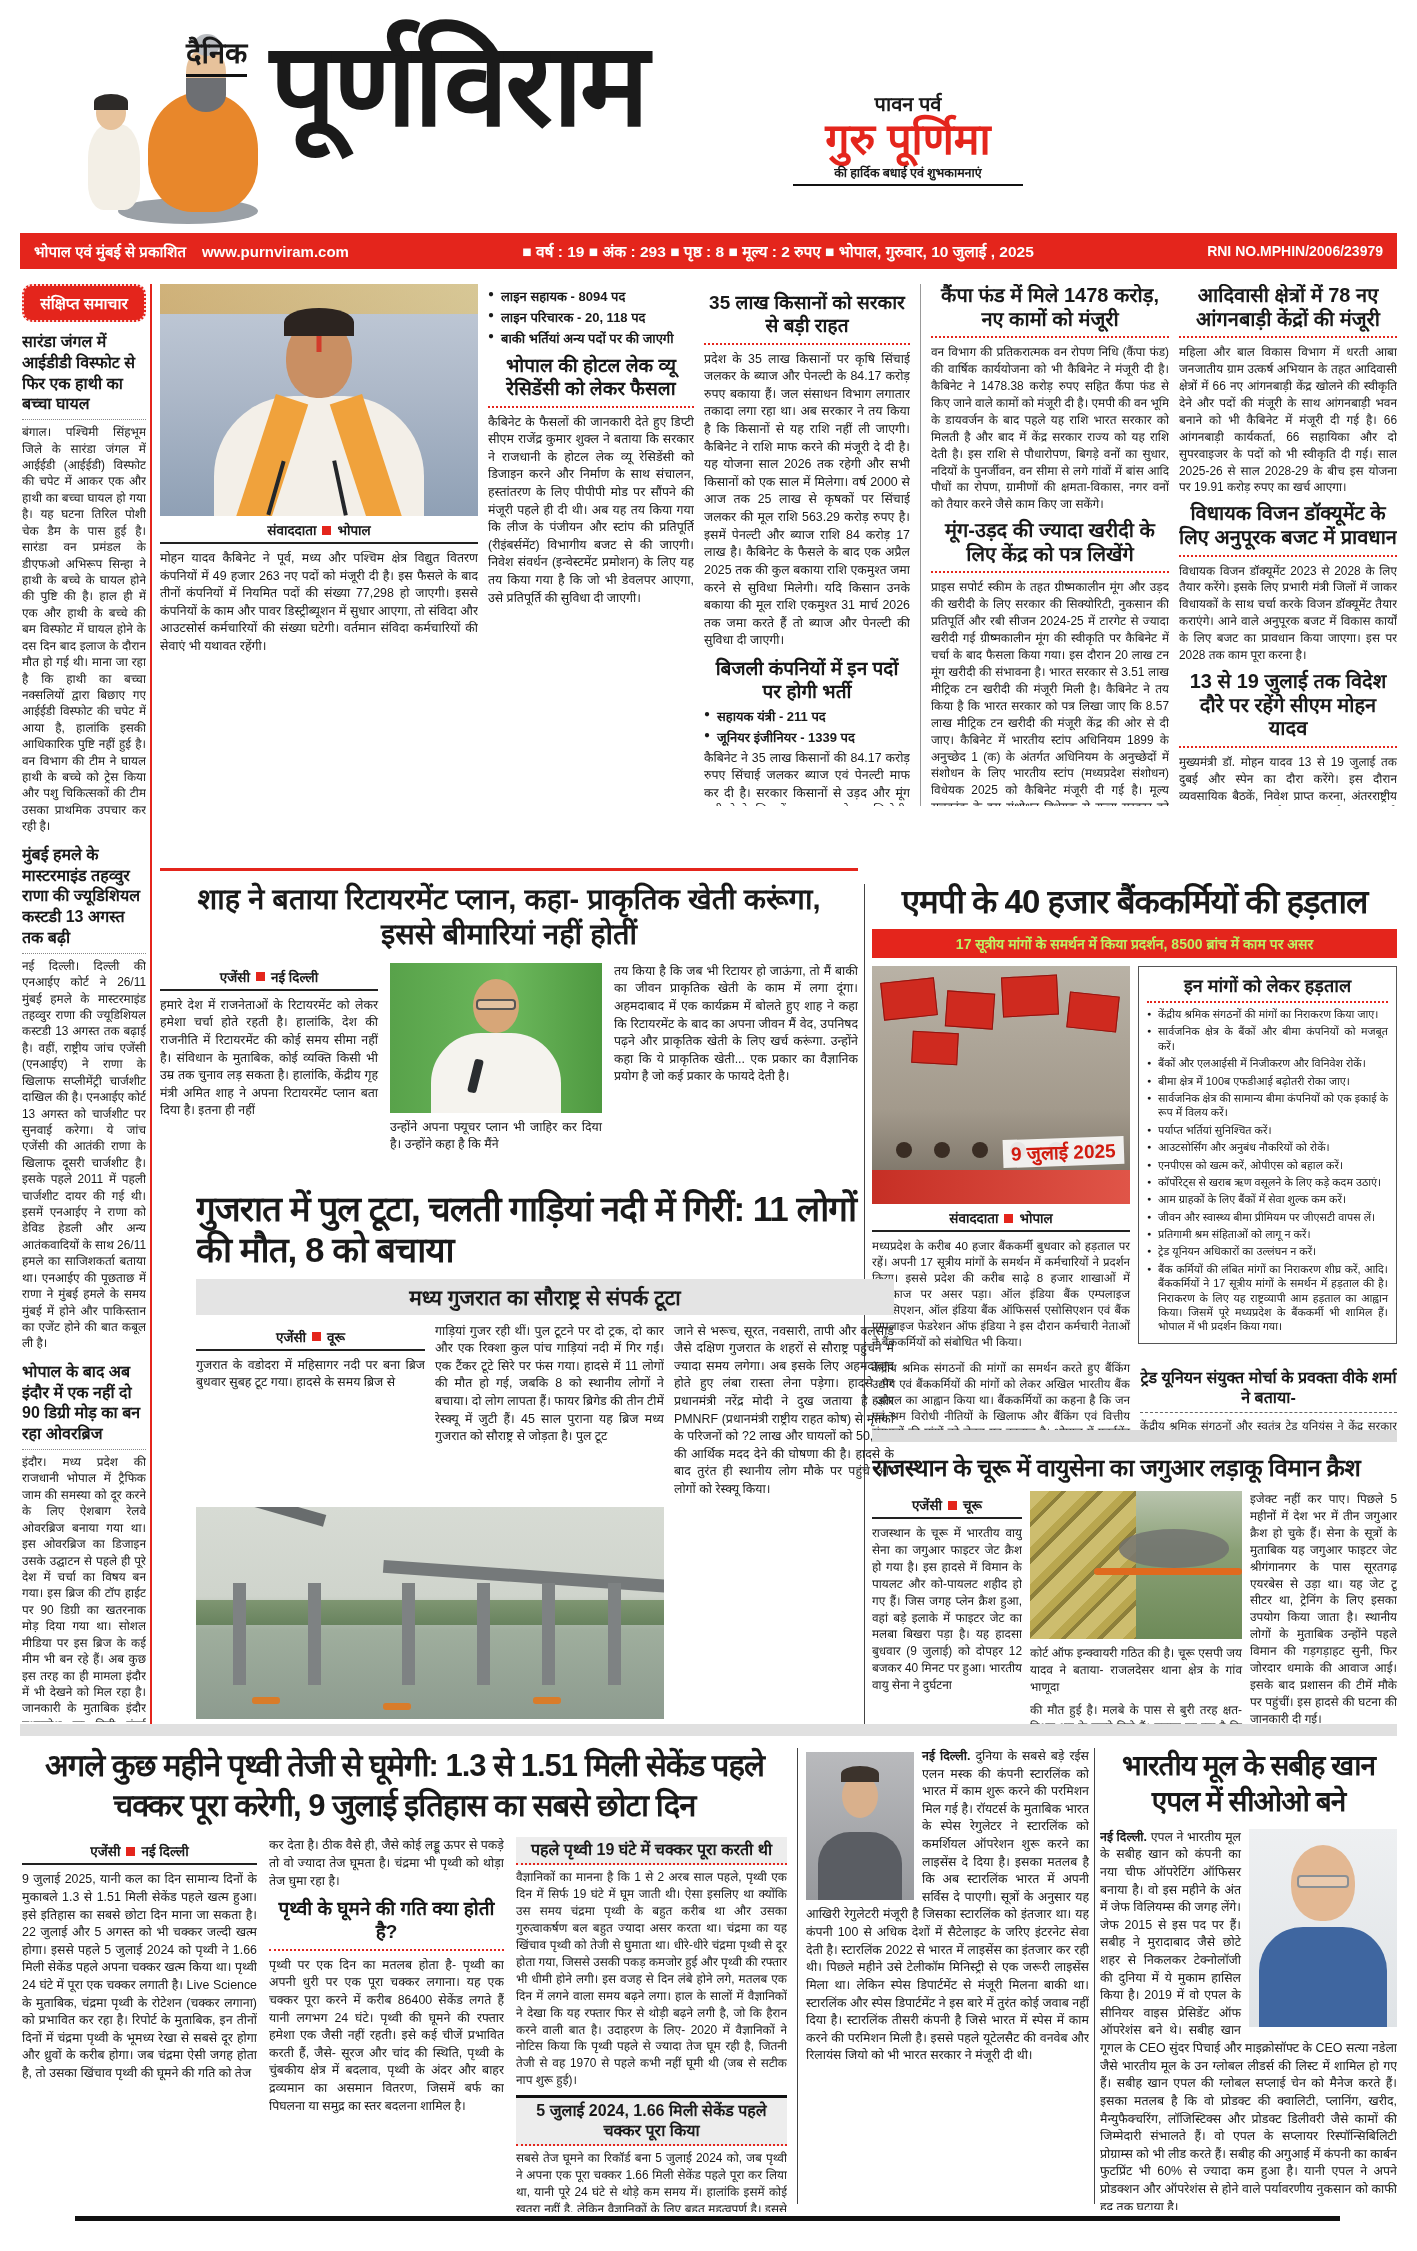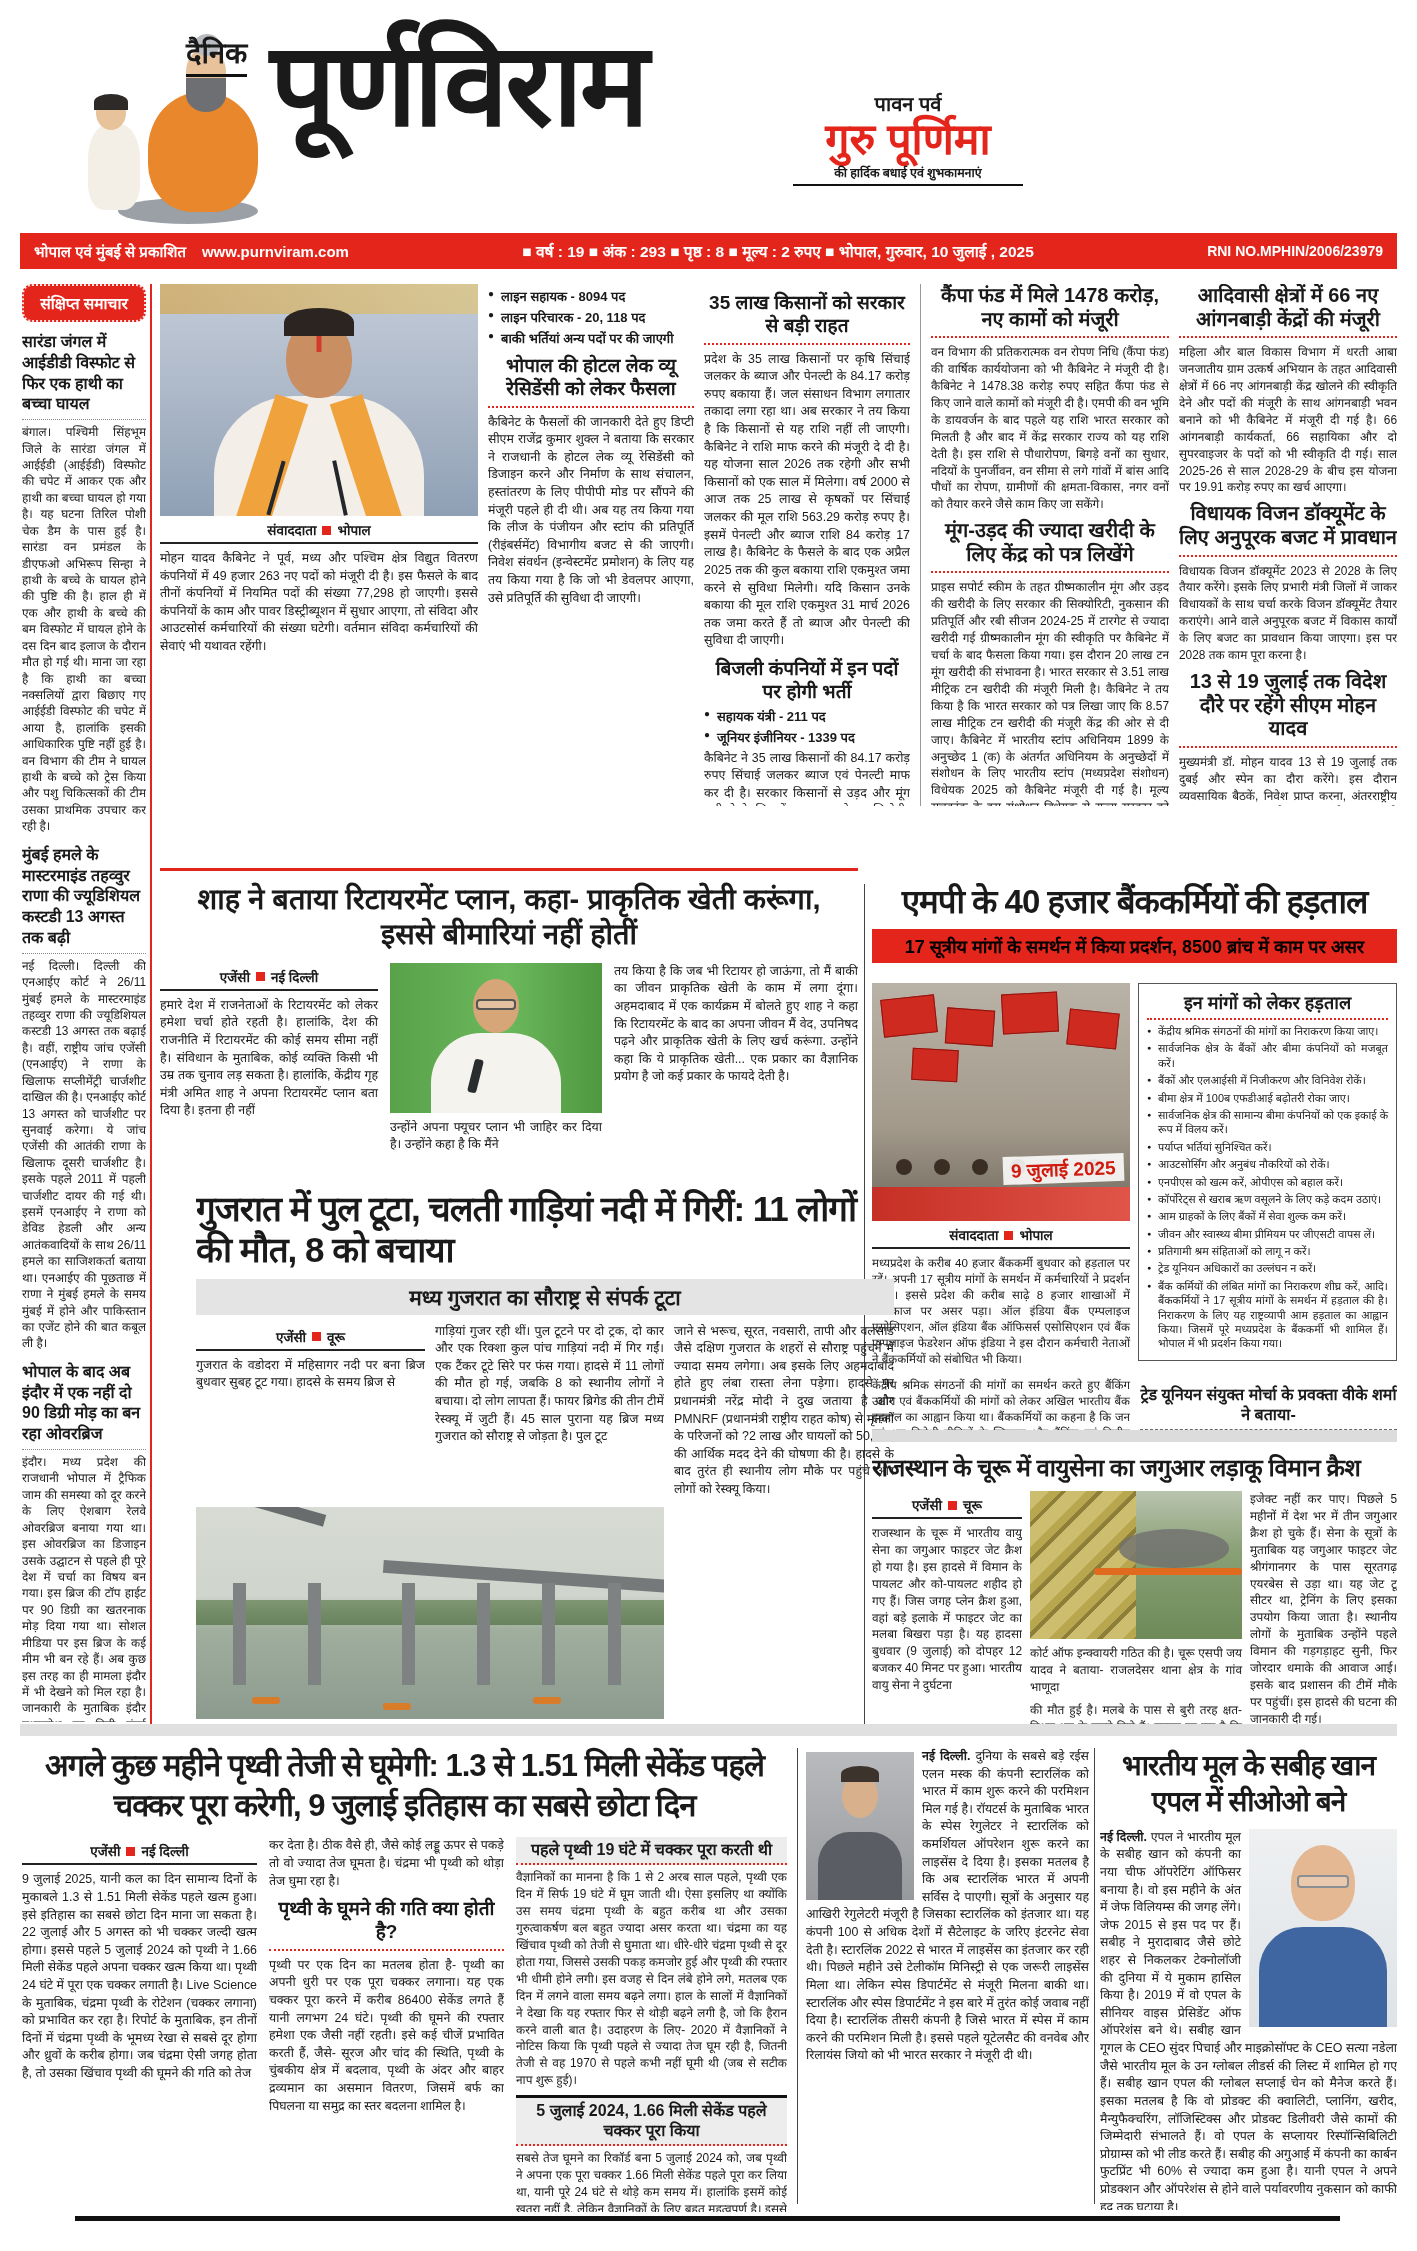--- a/index.html
+++ b/index.html
@@ -75,21 +75,21 @@
   .shah-cols{display:flex;gap:12px;}
   .shah-c1{width:218px;}.shah-c2{width:212px;}.shah-c3{flex:1;}
   .photo-shah{height:150px;background:linear-gradient(90deg,#58a24a,#6cb85c 55%,#4e9840);}
   .sh-body{position:absolute;left:50%;bottom:-8px;transform:translateX(-50%);width:130px;height:88px;background:#f5f3ee;border-radius:50px 50px 0 0;}
   .sh-head{position:absolute;left:50%;top:16px;transform:translateX(-50%);width:46px;height:54px;background:#d7a678;border-radius:50%;}
   .sh-specs{position:absolute;left:50%;top:36px;transform:translateX(-50%);width:36px;height:7px;border:2px solid #555;border-radius:4px;background:rgba(255,255,255,.3);}
   .sh-mic{position:absolute;left:38%;bottom:20px;width:9px;height:34px;background:#2a2d30;border-radius:3px;transform:rotate(14deg);}
   
   #bank{left:872px;top:878px;width:525px;height:552px;overflow:hidden;}
   .bank-h2{font-size:33px;font-weight:900;text-align:center;white-space:nowrap;margin:0;letter-spacing:-1px;}
-  .bank-red{background:#e4251c;color:#000000;font-weight:800;font-size:18px;text-align:center;padding:5px 0;margin:6px 0 20px;}
+  .bank-red{background:#e4251c;color:#bef264;font-weight:800;font-size:14px;text-align:center;padding:5px 0;margin:6px 0 8px;}
   .bank-top{display:flex;gap:8px;align-items:flex-start;}
   .bank-left{width:258px;}
   .photo-bank{height:238px;background:linear-gradient(180deg,#b9b2a6,#a39a8c 60%,#6f675c);}
   .placard{position:absolute;background:#cf2a1f;border:1px solid #8f1510;}
   .bk-head{position:absolute;width:16px;height:16px;border-radius:50%;background:#3a2d24;bottom:46px;}
   .bank-banner{position:absolute;bottom:0;left:0;right:0;height:34px;background:linear-gradient(90deg,#c62f25,#e05548);}
   .bank-date{position:absolute;right:6px;bottom:38px;font-weight:900;font-size:19px;color:#d11a0e;background:rgba(255,255,255,.88);padding:1px 8px;transform:rotate(-2deg);}
   .bank-mini{font-size:11.6px;line-height:1.38;text-align:justify;}
   .demand-box{flex:1;border:1px solid #555;padding:6px 8px;overflow:hidden;}
   .demand-head{text-align:center;font-weight:800;font-size:18px;border-bottom:2px dotted #e4251c;padding-bottom:4px;margin-bottom:4px;}
@@ -238,21 +238,21 @@
         <p class="body-txt">कैबिनेट ने 35 लाख किसानों की 84.17 करोड़ रुपए सिंचाई जलकर ब्याज एवं पेनल्टी माफ कर दी है। सरकार किसानों से उड़द और मूंग खरीदने के लिए केंद्र सरकार को पत्र लिखेगी। केंद्र ने अभी कम मात्रा में खरीदी की मंजूरी दी थी, जिसे बढ़वाया जाएगा।</p>
       </div>
       <div class="vdiv"></div>
       <div class="lc-d">
         <div class="kicker dotted">कैंपा फंड में मिले 1478 करोड़, नए कामों को मंजूरी</div>
         <p class="body-txt sm">वन विभाग की प्रतिकरात्मक वन रोपण निधि (कैंपा फंड) की वार्षिक कार्ययोजना को भी कैबिनेट ने मंजूरी दी है। कैबिनेट ने 1478.38 करोड़ रुपए सहित कैंपा फंड से किए जाने वाले कामों को मंजूरी दी है। एमपी की वन भूमि के डायवर्जन के बाद पहले यह राशि भारत सरकार को मिलती है और बाद में केंद्र सरकार राज्य को यह राशि देती है। इस राशि से पौधारोपण, बिगड़े वनों का सुधार, नदियों के पुनर्जीवन, वन सीमा से लगे गांवों में बांस आदि पौधों का रोपण, ग्रामीणों की क्षमता-विकास, नगर वनों को तैयार करने जैसे काम किए जा सकेंगे।</p>
         <div class="kicker dotted">मूंग-उड़द की ज्यादा खरीदी के लिए केंद्र को पत्र लिखेंगे</div>
         <p class="body-txt sm">प्राइस सपोर्ट स्कीम के तहत ग्रीष्मकालीन मूंग और उड़द की खरीदी के लिए सरकार की सिक्योरिटी, नुकसान की प्रतिपूर्ति और रबी सीजन 2024-25 में टारगेट से ज्यादा खरीदी गई ग्रीष्मकालीन मूंग की स्वीकृति पर कैबिनेट में चर्चा के बाद फैसला किया गया। इस दौरान 20 लाख टन मूंग खरीदी की संभावना है। भारत सरकार से 3.51 लाख मीट्रिक टन खरीदी की मंजूरी मिली है। कैबिनेट ने तय किया है कि भारत सरकार को पत्र लिखा जाए कि 8.57 लाख मीट्रिक टन खरीदी की मंजूरी केंद्र की ओर से दी जाए। कैबिनेट में भारतीय स्टांप अधिनियम 1899 के अनुच्छेद 1 (क) के अंतर्गत अधिनियम के अनुच्छेदों में संशोधन के लिए भारतीय स्टांप (मध्यप्रदेश संशोधन) विधेयक 2025 को कैबिनेट मंजूरी दी गई है। मूल्य सूचकांक के इस संशोधन विधेयक से राज्य सरकार को 212 करोड़ का राजस्व मिलेगा। संशोधन को कैबिनेट ने मंजूरी दी है।</p>
       </div>
       <div class="lc-e">
-        <div class="kicker dotted">आदिवासी क्षेत्रों में 66 नए आंगनबाड़ी केंद्रों की मंजूरी</div>
+        <div class="kicker dotted">आदिवासी क्षेत्रों में 78 नए आंगनबाड़ी केंद्रों की मंजूरी</div>
         <p class="body-txt sm">महिला और बाल विकास विभाग में धरती आबा जनजातीय ग्राम उत्कर्ष अभियान के तहत आदिवासी क्षेत्रों में 66 नए आंगनबाड़ी केंद्र खोलने की स्वीकृति देने और पदों की मंजूरी के साथ आंगनबाड़ी भवन बनाने को भी कैबिनेट में मंजूरी दी गई है। 66 आंगनबाड़ी कार्यकर्ता, 66 सहायिका और दो सुपरवाइजर के पदों को भी स्वीकृति दी गई। साल 2025-26 से साल 2028-29 के बीच इस योजना पर 19.91 करोड़ रुपए का खर्च आएगा।</p>
         <div class="kicker dotted">विधायक विजन डॉक्यूमेंट के लिए अनुपूरक बजट में प्रावधान</div>
         <p class="body-txt sm">विधायक विजन डॉक्यूमेंट 2023 से 2028 के लिए तैयार करेंगे। इसके लिए प्रभारी मंत्री जिलों में जाकर विधायकों के साथ चर्चा करके विजन डॉक्यूमेंट तैयार कराएंगे। आने वाले अनुपूरक बजट में विकास कार्यों के लिए बजट का प्रावधान किया जाएगा। इस पर 2028 तक काम पूरा करना है।</p>
         <div class="kicker dotted">13 से 19 जुलाई तक विदेश दौरे पर रहेंगे सीएम मोहन यादव</div>
         <p class="body-txt sm">मुख्यमंत्री डॉ. मोहन यादव 13 से 19 जुलाई तक दुबई और स्पेन का दौरा करेंगे। इस दौरान व्यवसायिक बैठकें, निवेश प्राप्त करना, अंतरराष्ट्रीय बाजार तक पहुंच बनाने का काम होगा। साथ ही प्रौद्योगिकी हस्तांतरण, वैश्विक निवेश की संभावनाओं पर चर्चा करेंगे। एमपी की ब्रांडिंग भी मुख्यमंत्री करेंगे।</p>
       </div>
     </div>
   </section>
 
   <div class="abs" id="red-rule-mid"></div>

